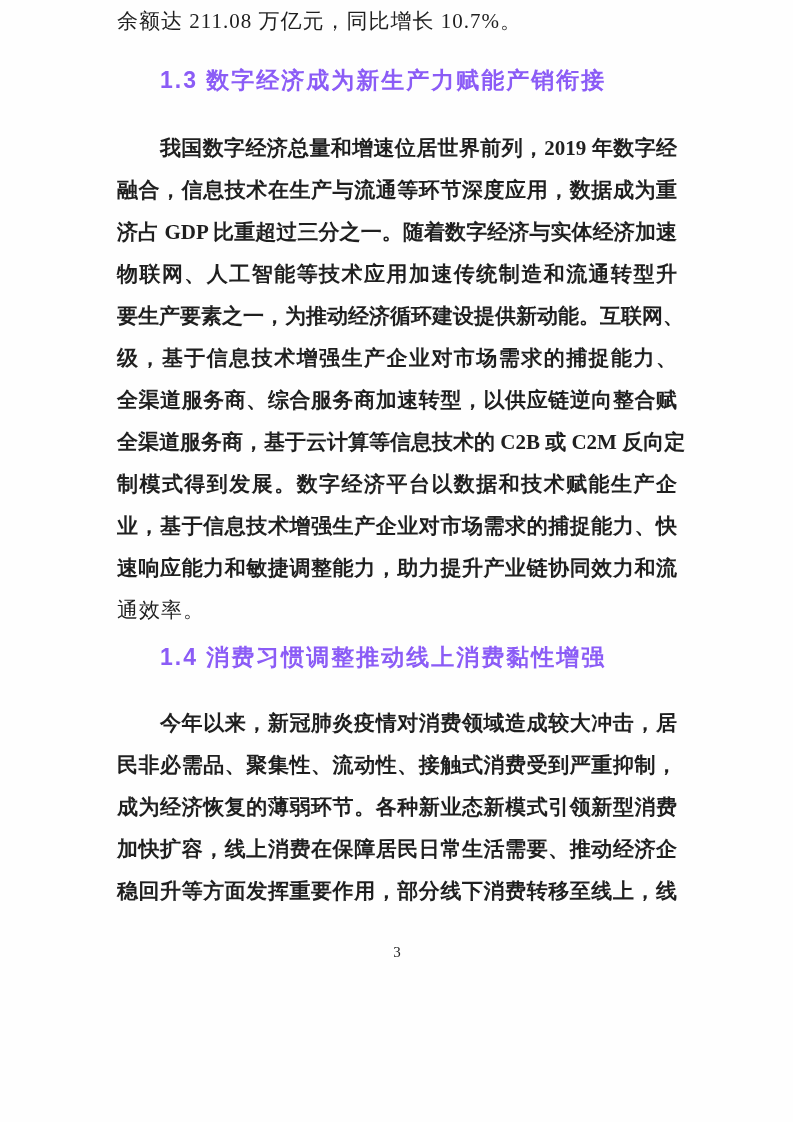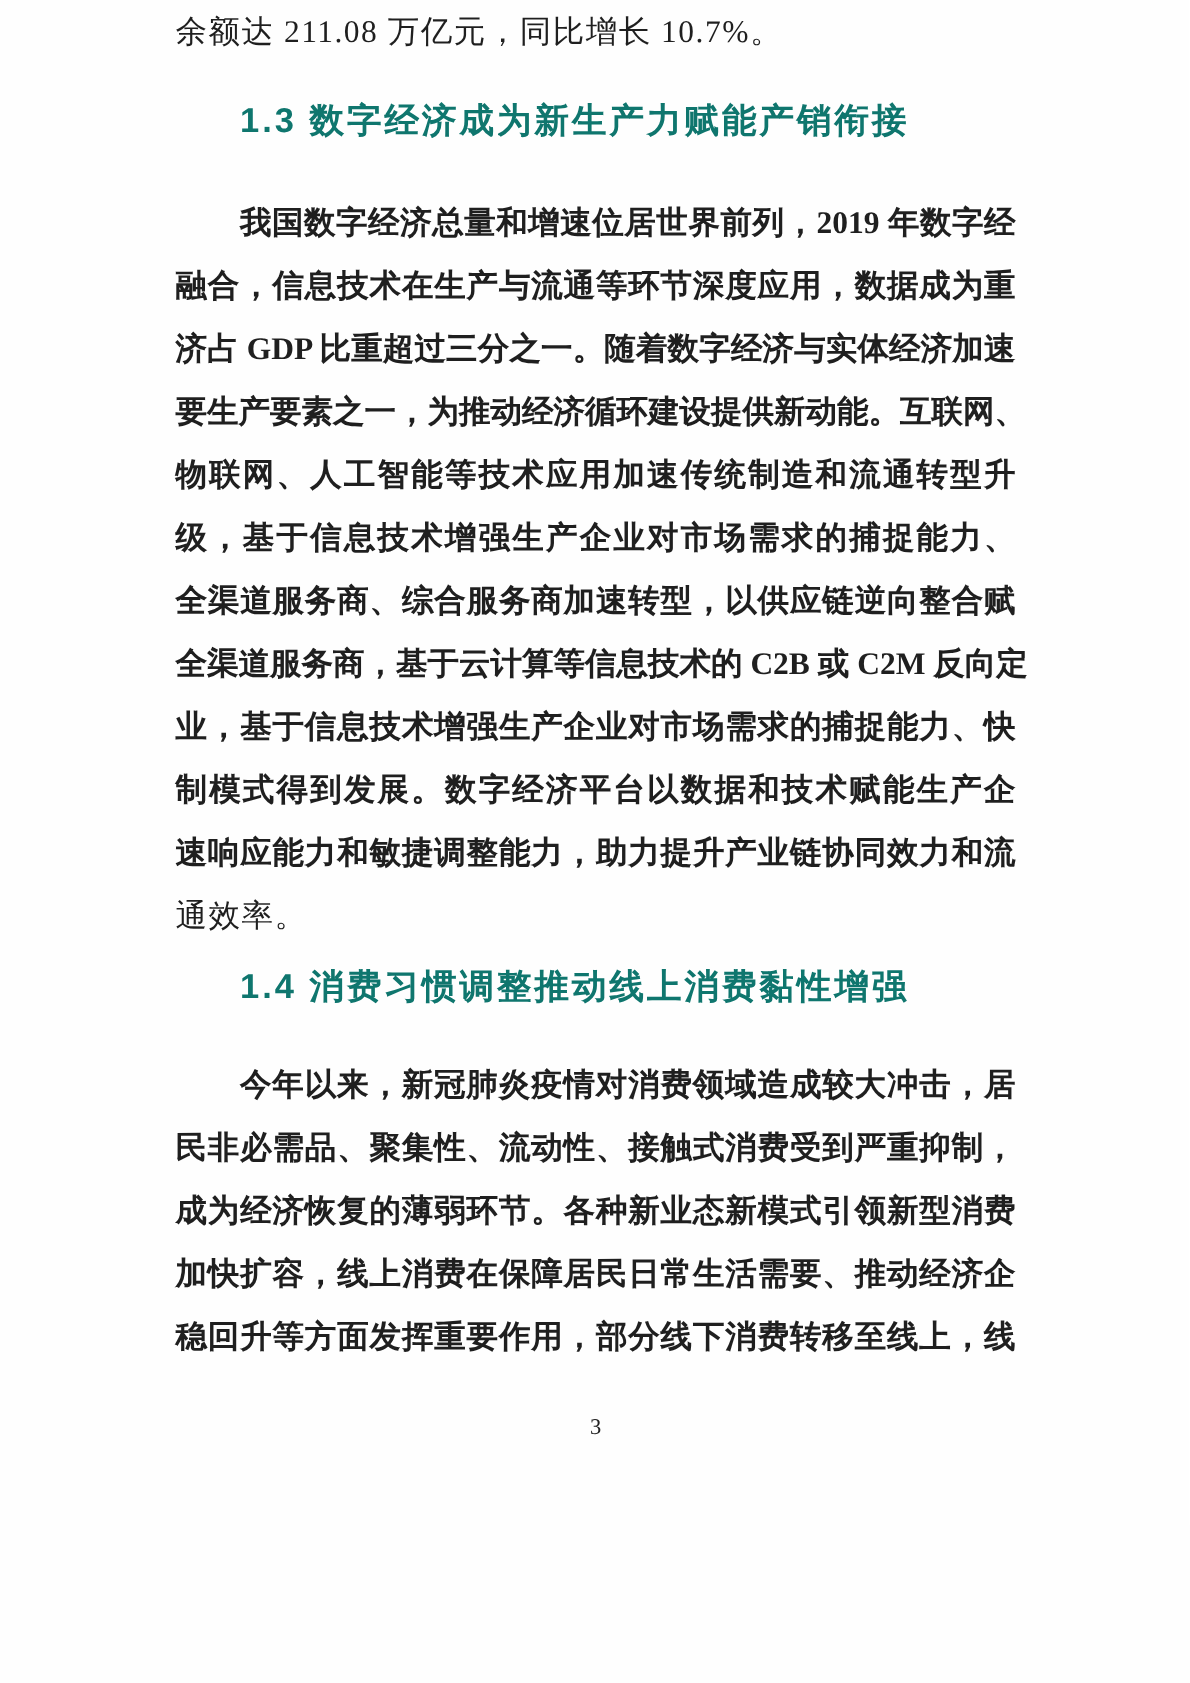--- a/index.html
+++ b/index.html
@@ -45,21 +45,21 @@
   }
   .heading {
     font-family: "Liberation Sans", "DejaVu Sans", sans-serif;
     font-weight: 700;
     font-size: 23px;
     line-height: 42px;
     height: 42px;
     text-indent: 43px;
     letter-spacing: 2px;
     white-space: nowrap;
-    color: #0f766e;
+    color: #8b5cf6;
   }
   .h13 { margin-top: 17px; }
   .p-start-1 { margin-top: 26px; }
   .h14 { margin-top: 5px; }
   .p-start-2 { margin-top: 24px; }
   .pageno {
     margin-top: 30px;
     height: 20px;
     line-height: 20px;
     text-align: center;
@@ -74,27 +74,27 @@
 <div class="page">
   <div class="content">
 
     <div class="line">余额达 211.08 万亿元，同比增长 10.7%。</div>
 
     <div class="heading h13">1.3 数字经济成为新生产力赋能产销衔接</div>
 
     <div class="line j first p-start-1">我国数字经济总量和增速位居世界前列，2019 年数字经</div>
     <div class="line j">融合，信息技术在生产与流通等环节深度应用，数据成为重</div>
     <div class="line j">济占 GDP 比重超过三分之一。随着数字经济与实体经济加速</div>
+    <div class="line j">物联网、人工智能等技术应用加速传统制造和流通转型升</div>
     <div class="line j">要生产要素之一，为推动经济循环建设提供新动能。互联网、</div>
-    <div class="line j">物联网、人工智能等技术应用加速传统制造和流通转型升</div>
     <div class="line j">级，基于信息技术增强生产企业对市场需求的捕捉能力、</div>
     <div class="line j">全渠道服务商、综合服务商加速转型，以供应链逆向整合赋</div>
     <div class="line j">全渠道服务商，基于云计算等信息技术的 C2B 或 C2M 反向定</div>
+    <div class="line j">制模式得到发展。数字经济平台以数据和技术赋能生产企</div>
     <div class="line j">业，基于信息技术增强生产企业对市场需求的捕捉能力、快</div>
-    <div class="line j">制模式得到发展。数字经济平台以数据和技术赋能生产企</div>
     <div class="line j">速响应能力和敏捷调整能力，助力提升产业链协同效力和流</div>
     <div class="line">通效率。</div>
 
     <div class="heading h14">1.4 消费习惯调整推动线上消费黏性增强</div>
 
     <div class="line j first p-start-2">今年以来，新冠肺炎疫情对消费领域造成较大冲击，居</div>
     <div class="line j">民非必需品、聚集性、流动性、接触式消费受到严重抑制，</div>
     <div class="line j">成为经济恢复的薄弱环节。各种新业态新模式引领新型消费</div>
     <div class="line j">加快扩容，线上消费在保障居民日常生活需要、推动经济企</div>
     <div class="line j">稳回升等方面发挥重要作用，部分线下消费转移至线上，线</div>

